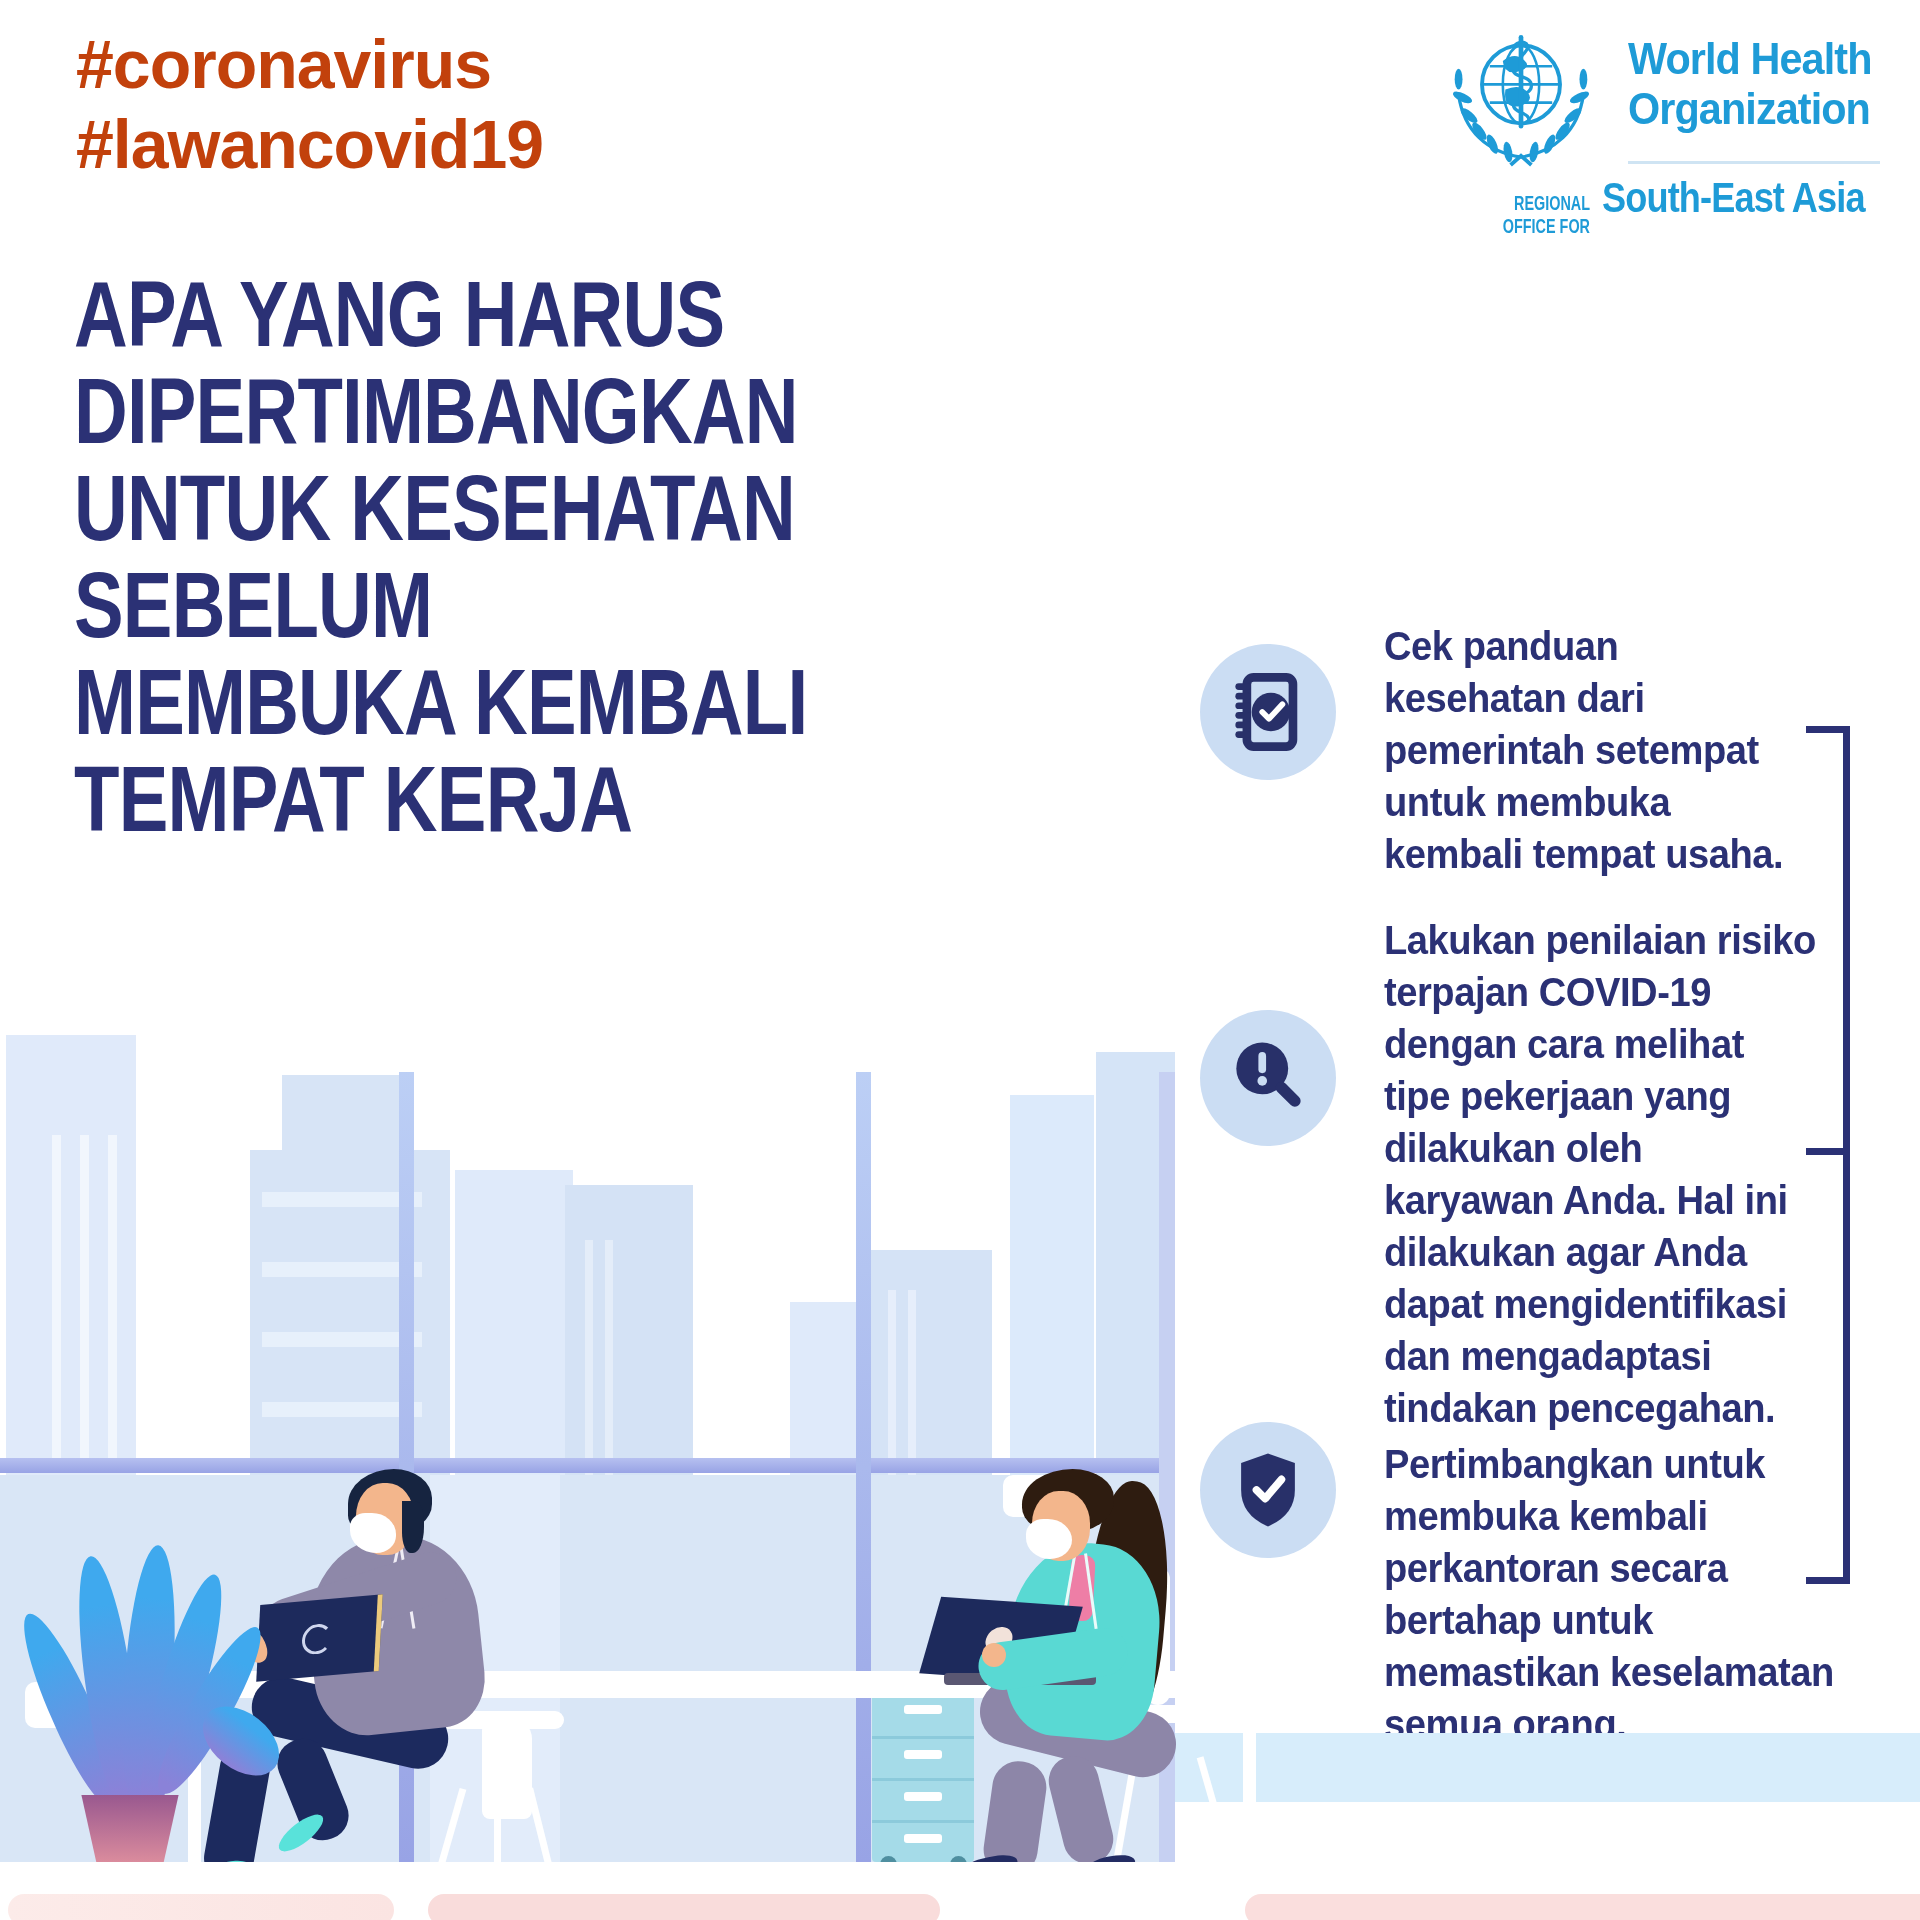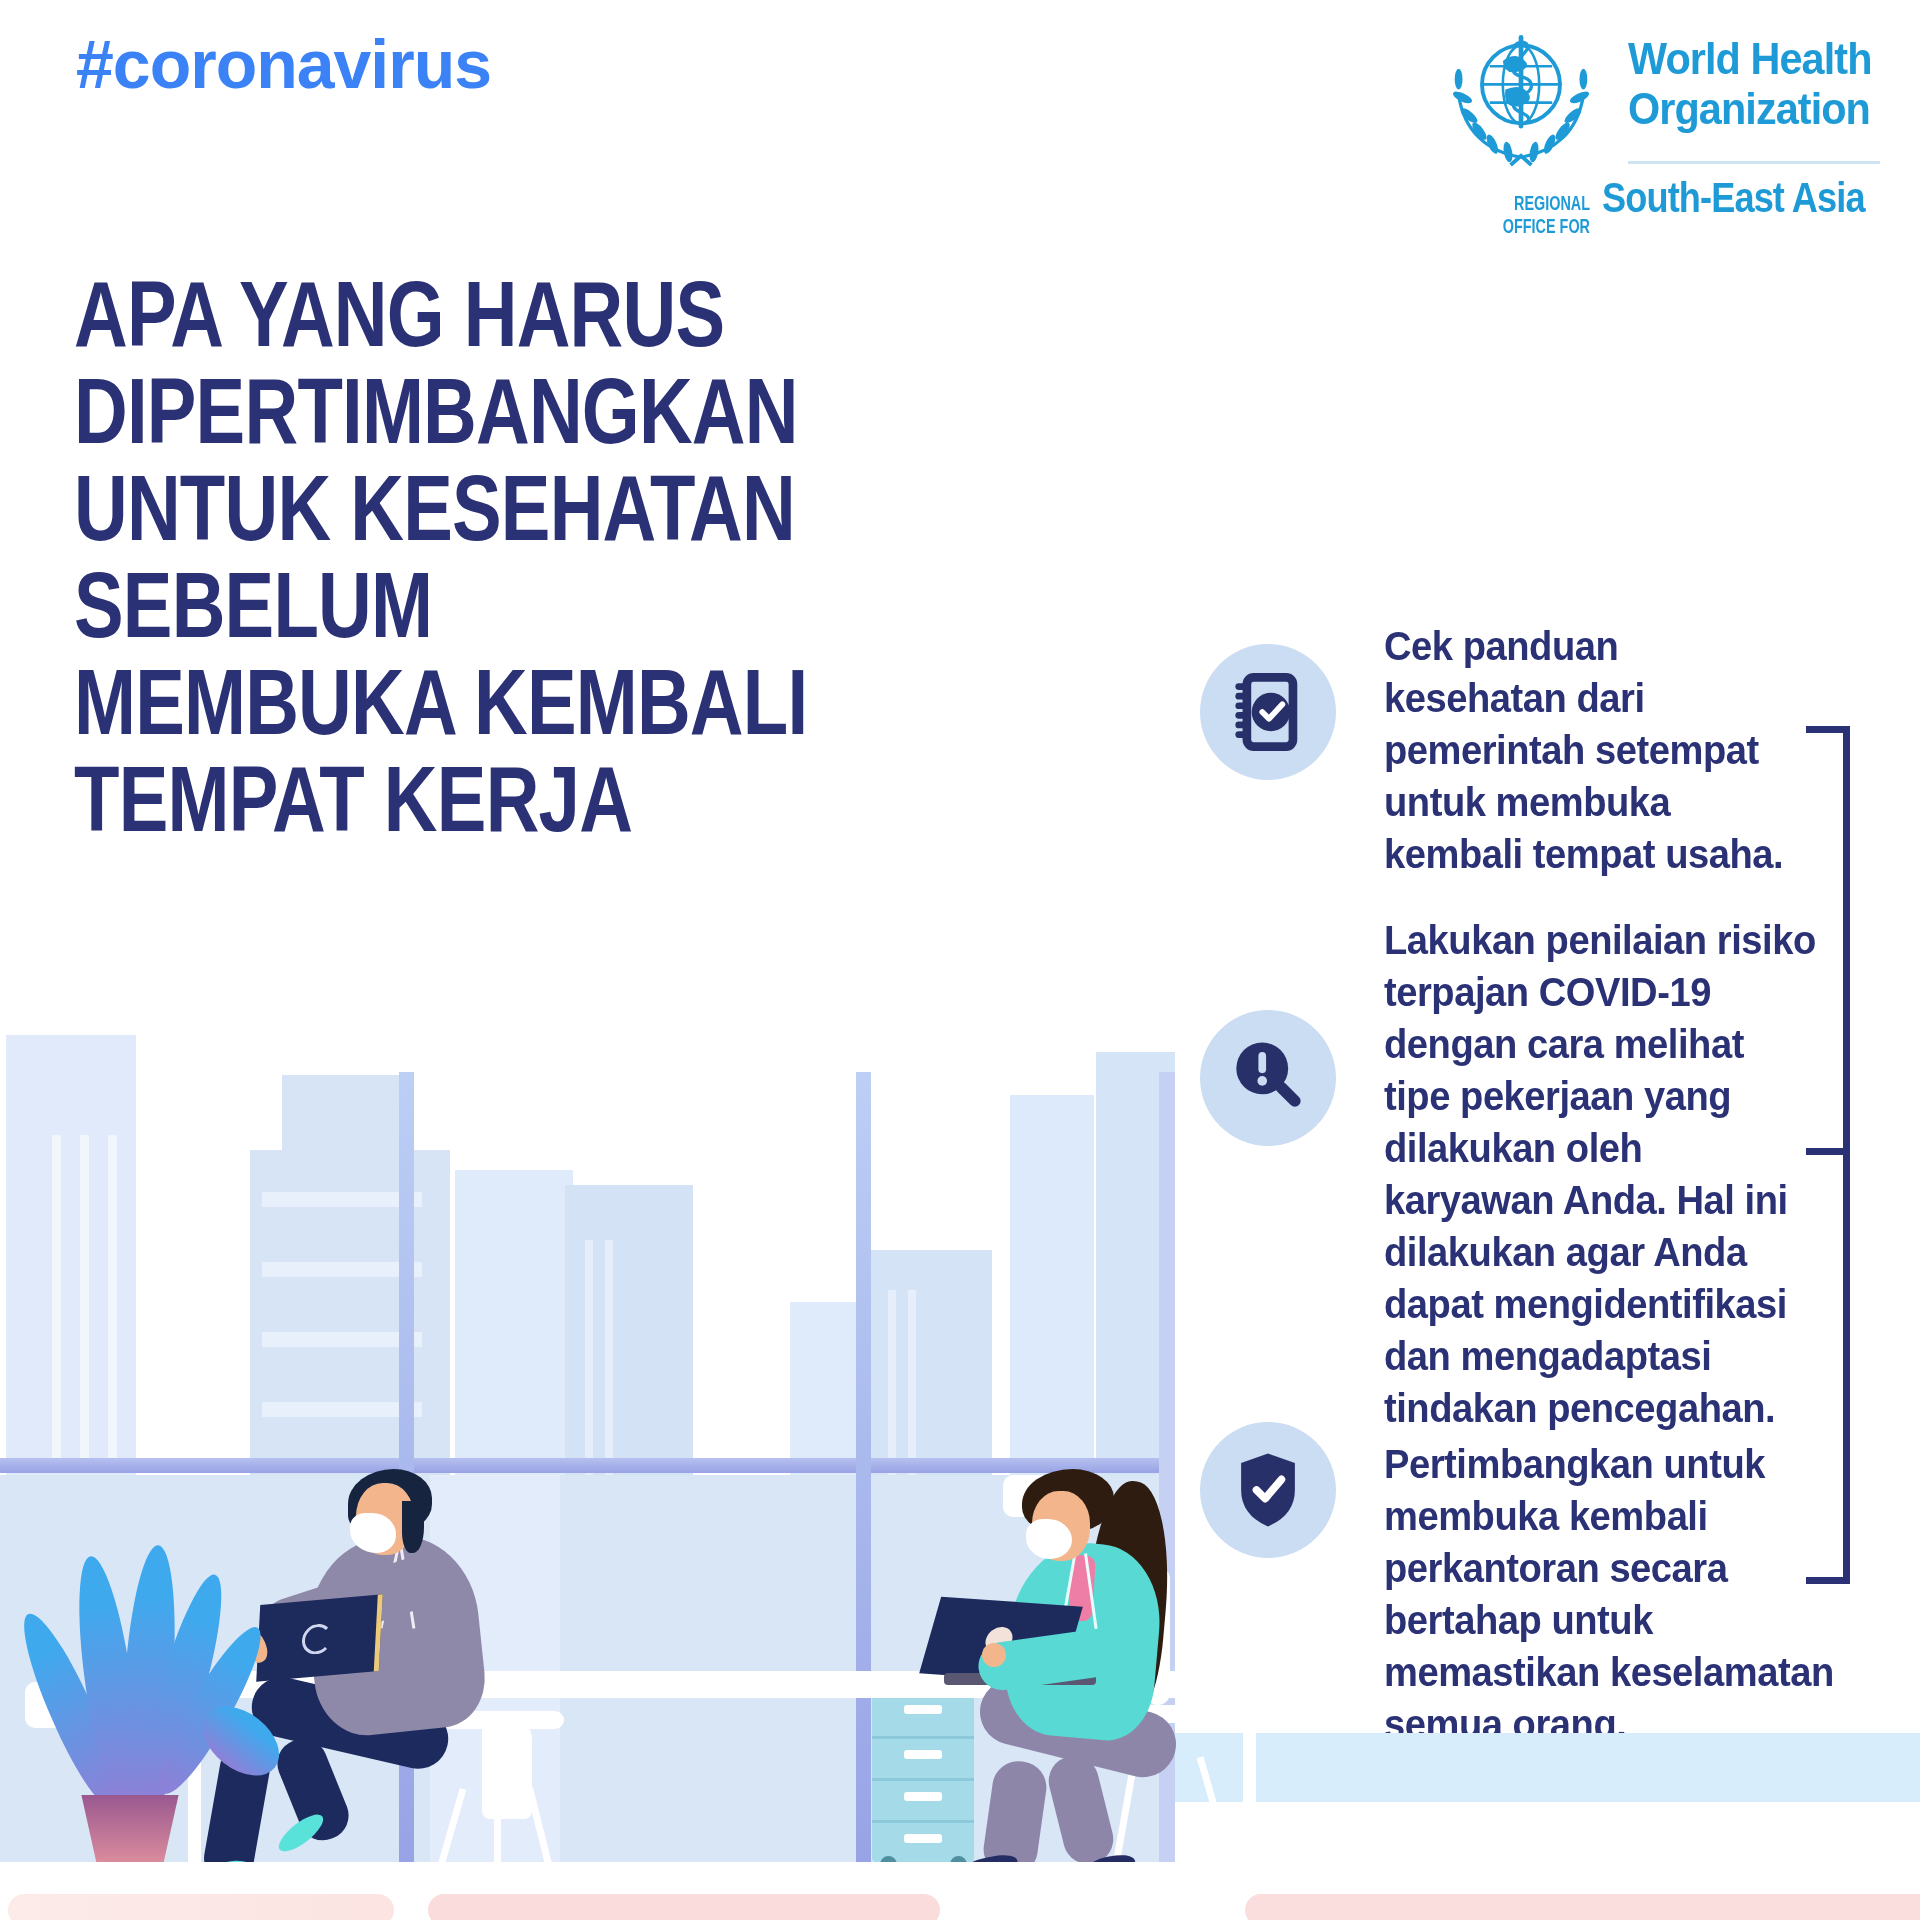--- a/index.html
+++ b/index.html
@@ -1,21 +1,21 @@
 <!DOCTYPE html>
 <html><head>
 <meta charset="utf-8">
 <style>
   html,body{margin:0;padding:0;}
   body{width:1920px;height:1920px;background:#ffffff;font-family:"Liberation Sans",sans-serif;}
   .canvas{position:relative;width:1920px;height:1920px;background:#fff;overflow:hidden;}
 
   
   .hashtags{position:absolute;left:76px;top:24px;font-size:68px;line-height:80px;font-weight:700;letter-spacing:-1px;}
-  .tag-navy{color:#3b82f6;}
+  .tag-navy{color:#c2410c;}
   .tag-light{color:#8dc8e9;}
 
   
   .who-emblem{position:absolute;left:1428px;top:22px;width:186px;height:156px;}
   .who-name{position:absolute;left:1628px;top:34px;font-size:45px;line-height:50px;font-weight:700;color:#1e9bd7;white-space:pre-line;transform:scaleX(.92);transform-origin:0 0;letter-spacing:-1px;}
   .who-divider{position:absolute;left:1628px;top:161px;width:252px;height:3px;background:#cfe4f3;}
   .who-prefix{position:absolute;left:1414px;top:192px;width:176px;text-align:right;font-size:20px;font-weight:700;color:#1e9bd7;transform:scaleX(.72);transform-origin:100% 50%;letter-spacing:0;}
   .who-region{position:absolute;left:1602px;top:174px;font-size:42px;font-weight:700;color:#1e9bd7;transform:scaleX(.86);transform-origin:0 0;letter-spacing:-1px;}
 
   
@@ -127,20 +127,21 @@
   .w-face{left:172px;top:36px;width:58px;height:70px;border-radius:46%;}
   .w-mask{left:166px;top:64px;width:46px;height:40px;border-radius:40% 55% 50% 55%;}
 </style>
 </head>
 <body>
 
 <div class="canvas">
 
   <div class="hashtags">
     <div class="tag-navy">#coronavirus</div>
+    <div class="tag-navy">#lawancovid19</div>
   </div>
 
   <svg class="who-emblem" viewBox="0 0 140 120">
     <g stroke="#1e9bd7" fill="none">
       <circle cx="70" cy="48" r="30" stroke-width="3"></circle>
       <ellipse cx="70" cy="48" rx="14" ry="30" stroke-width="2"></ellipse>
       <path d="M46 34 H94 M40 48 H100 M46 62 H94" stroke-width="2"></path>
       <path d="M70 104 C44 100 26 84 22 56" stroke-width="2.5"></path>
       <path d="M70 104 C96 100 114 84 118 56" stroke-width="2.5"></path>
       <path d="M62 110 L70 103 L78 110" stroke-width="3"></path>

